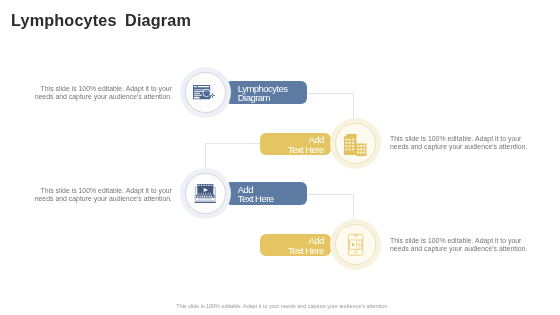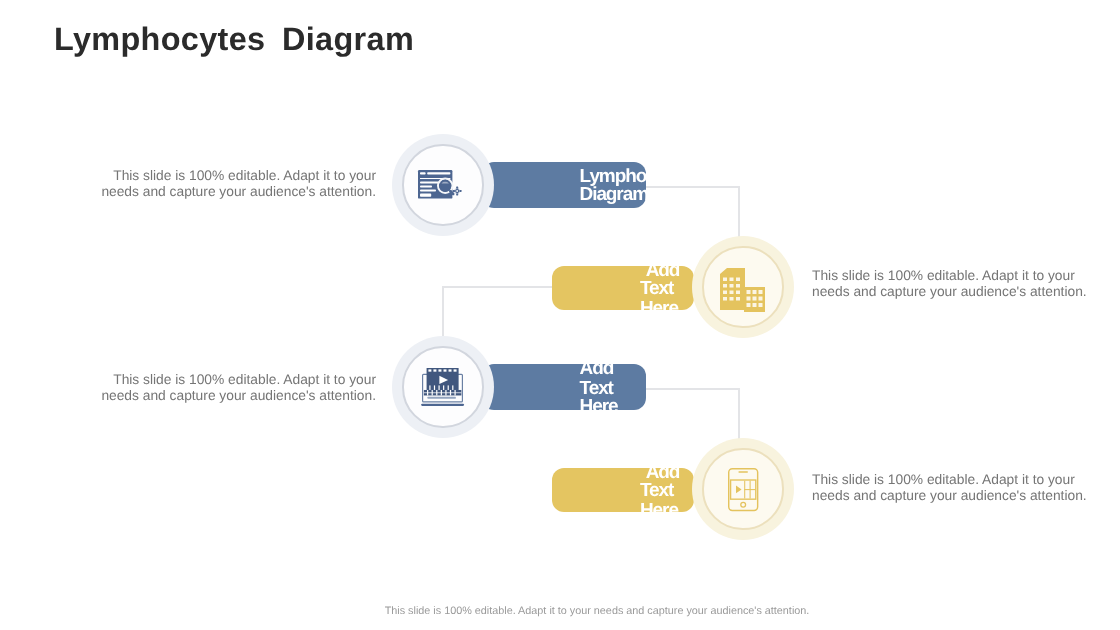--- a/index.html
+++ b/index.html
@@ -1,18 +1,18 @@
 <!DOCTYPE html>
 <html><head>
 <meta charset="utf-8">
 <style>
   * { box-sizing: border-box; margin:0; padding:0; }
   html,body { width:560px; height:315px; }
   body { background:#ffffff; font-family:"Liberation Sans", sans-serif; position:relative; overflow:hidden; }
-  .slide { position:absolute; left:16px; top:0; width:480px; height:315px; }
+  .slide { position:absolute; left:0; top:0; width:480px; height:315px; }
 
   .title { position:absolute; left:11px; top:10.5px; font-size:16.2px; font-weight:bold; color:#2b2b2b; letter-spacing:0.18px; word-spacing:3.6px; }
   .footer { position:absolute; left:2.5px; top:303px; width:560px; text-align:center; font-size:5.42px; color:#9a9a9a; }
 
   .desc { position:absolute; font-size:6.9px; line-height:7.5px; color:#757575; width:140px; white-space:pre-line; }
   .desc.l { text-align:right; }
   .desc.r { text-align:left; }
 
   .conn { position:absolute; background:#e3e4e7; }
 
@@ -21,21 +21,21 @@
   .ringwrap.yellow { background:#f8f3de; }
   .ringwrap .inner { position:absolute; left:5.2px; top:5.2px; width:40.6px; height:40.6px; border-radius:50%; }
   .ringwrap.blue .inner { border:0.55px solid #d2d6de; background:#fdfdfe; }
   .ringwrap.yellow .inner { border:0.6px solid #ece0bd; background:#fdfaf0; }
   .ringwrap .ico { position:absolute; left:0; top:0; width:51px; height:51px; display:flex; align-items:center; justify-content:center; }
 
   .pill { position:absolute; height:22.5px; border-radius:6px; display:flex; flex-direction:column; justify-content:center; padding:2.2px 7px 0 8px; }
   .pill.blue { background:#5d7ba2; padding-left:12.8px; }
   .pill.yellow { background:#e4c561; }
   .pill.rt { align-items:flex-end; }
-  .pill span { color:#ffffff; font-weight:bold; font-size:9.5px; line-height:9.7px; letter-spacing:-0.55px;margin-left:36px; }
+  .pill span { color:#ffffff; font-weight:normal; font-size:9.5px; line-height:9.7px; letter-spacing:-0.55px; }
 </style>
 </head>
 <body>
 
 <div class="slide">
 
   <div class="title">Lymphocytes Diagram</div>
 
   <div class="conn" style="left:307px; top:92.5px; width:47px; height:1px;"></div>
   <div class="conn" style="left:353px; top:92.5px; width:1px; height:26px;"></div>

